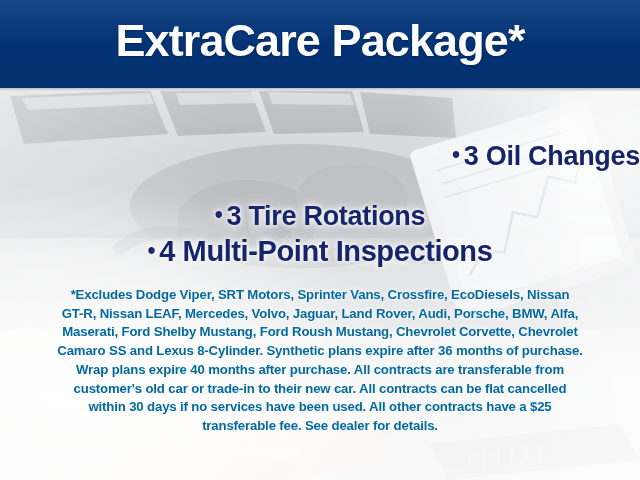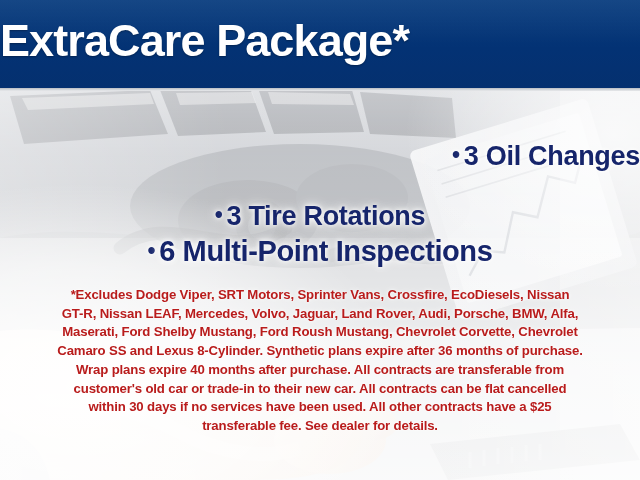--- a/index.html
+++ b/index.html
@@ -78,21 +78,21 @@
     width: 100%;
     height: 50%;
     background: linear-gradient(to bottom, rgba(255,255,255,0.055), rgba(255,255,255,0));
     pointer-events: none;
   }
   .header-title {
     position: absolute;
     left: 0;
     top: 14px;
     width: 640px;
-    text-align: left;
+    text-align: center;
     color: #ffffff;
     font-size: 45px;
     font-weight: bold;
     letter-spacing: -0.9px;
     line-height: 1.18;
     white-space: nowrap;
     text-shadow: 0 1px 2px rgba(0,0,0,0.30);
   }
   .hr-under-header {
     position: absolute;
@@ -135,21 +135,21 @@
   .bullet-line.l3 { font-size: 29px; letter-spacing: -0.4px; }
 
   
   .fineprint {
     position: absolute;
     left: 14px;
     top: 286px;
     width: 612px;
     z-index: 10;
     text-align: center;
-    color: #b91c1c;
+    color: #0369a1;
     font-size: 13.2px;
     font-weight: bold;
     line-height: 18.7px;
     letter-spacing: -0.15px;
     text-shadow:
       0 0 3px rgba(255,255,255,0.95),
       0 0 6px rgba(255,255,255,0.80);
   }
   .fp-line { white-space: nowrap; }
 </style>
@@ -266,21 +266,21 @@
   <div class="hr-under-header"></div>
 
   <div class="bullets">
     <div class="bullet-line l1">
       <span class="dot">•</span><span>3 Oil Changes</span>
     </div>
     <div class="bullet-line l2">
       <span class="dot">•</span><span>3 Tire Rotations</span>
     </div>
     <div class="bullet-line l3">
-      <span class="dot">•</span><span>6 Multi-Point Inspections</span>
+      <span class="dot">•</span><span>4 Multi-Point Inspections</span>
     </div>
   </div>
 
   <div class="fineprint">
     <div class="fp-line">*Excludes Dodge Viper, SRT Motors, Sprinter Vans, Crossfire, EcoDiesels, Nissan</div>
     <div class="fp-line">GT-R, Nissan LEAF, Mercedes, Volvo, Jaguar, Land Rover, Audi, Porsche, BMW, Alfa,</div>
     <div class="fp-line">Maserati, Ford Shelby Mustang, Ford Roush Mustang, Chevrolet Corvette, Chevrolet</div>
     <div class="fp-line">Camaro SS and Lexus 8-Cylinder. Synthetic plans expire after 36 months of purchase.</div>
     <div class="fp-line">Wrap plans expire 40 months after purchase. All contracts are transferable from</div>
     <div class="fp-line">customer's old car or trade-in to their new car. All contracts can be flat cancelled</div>

